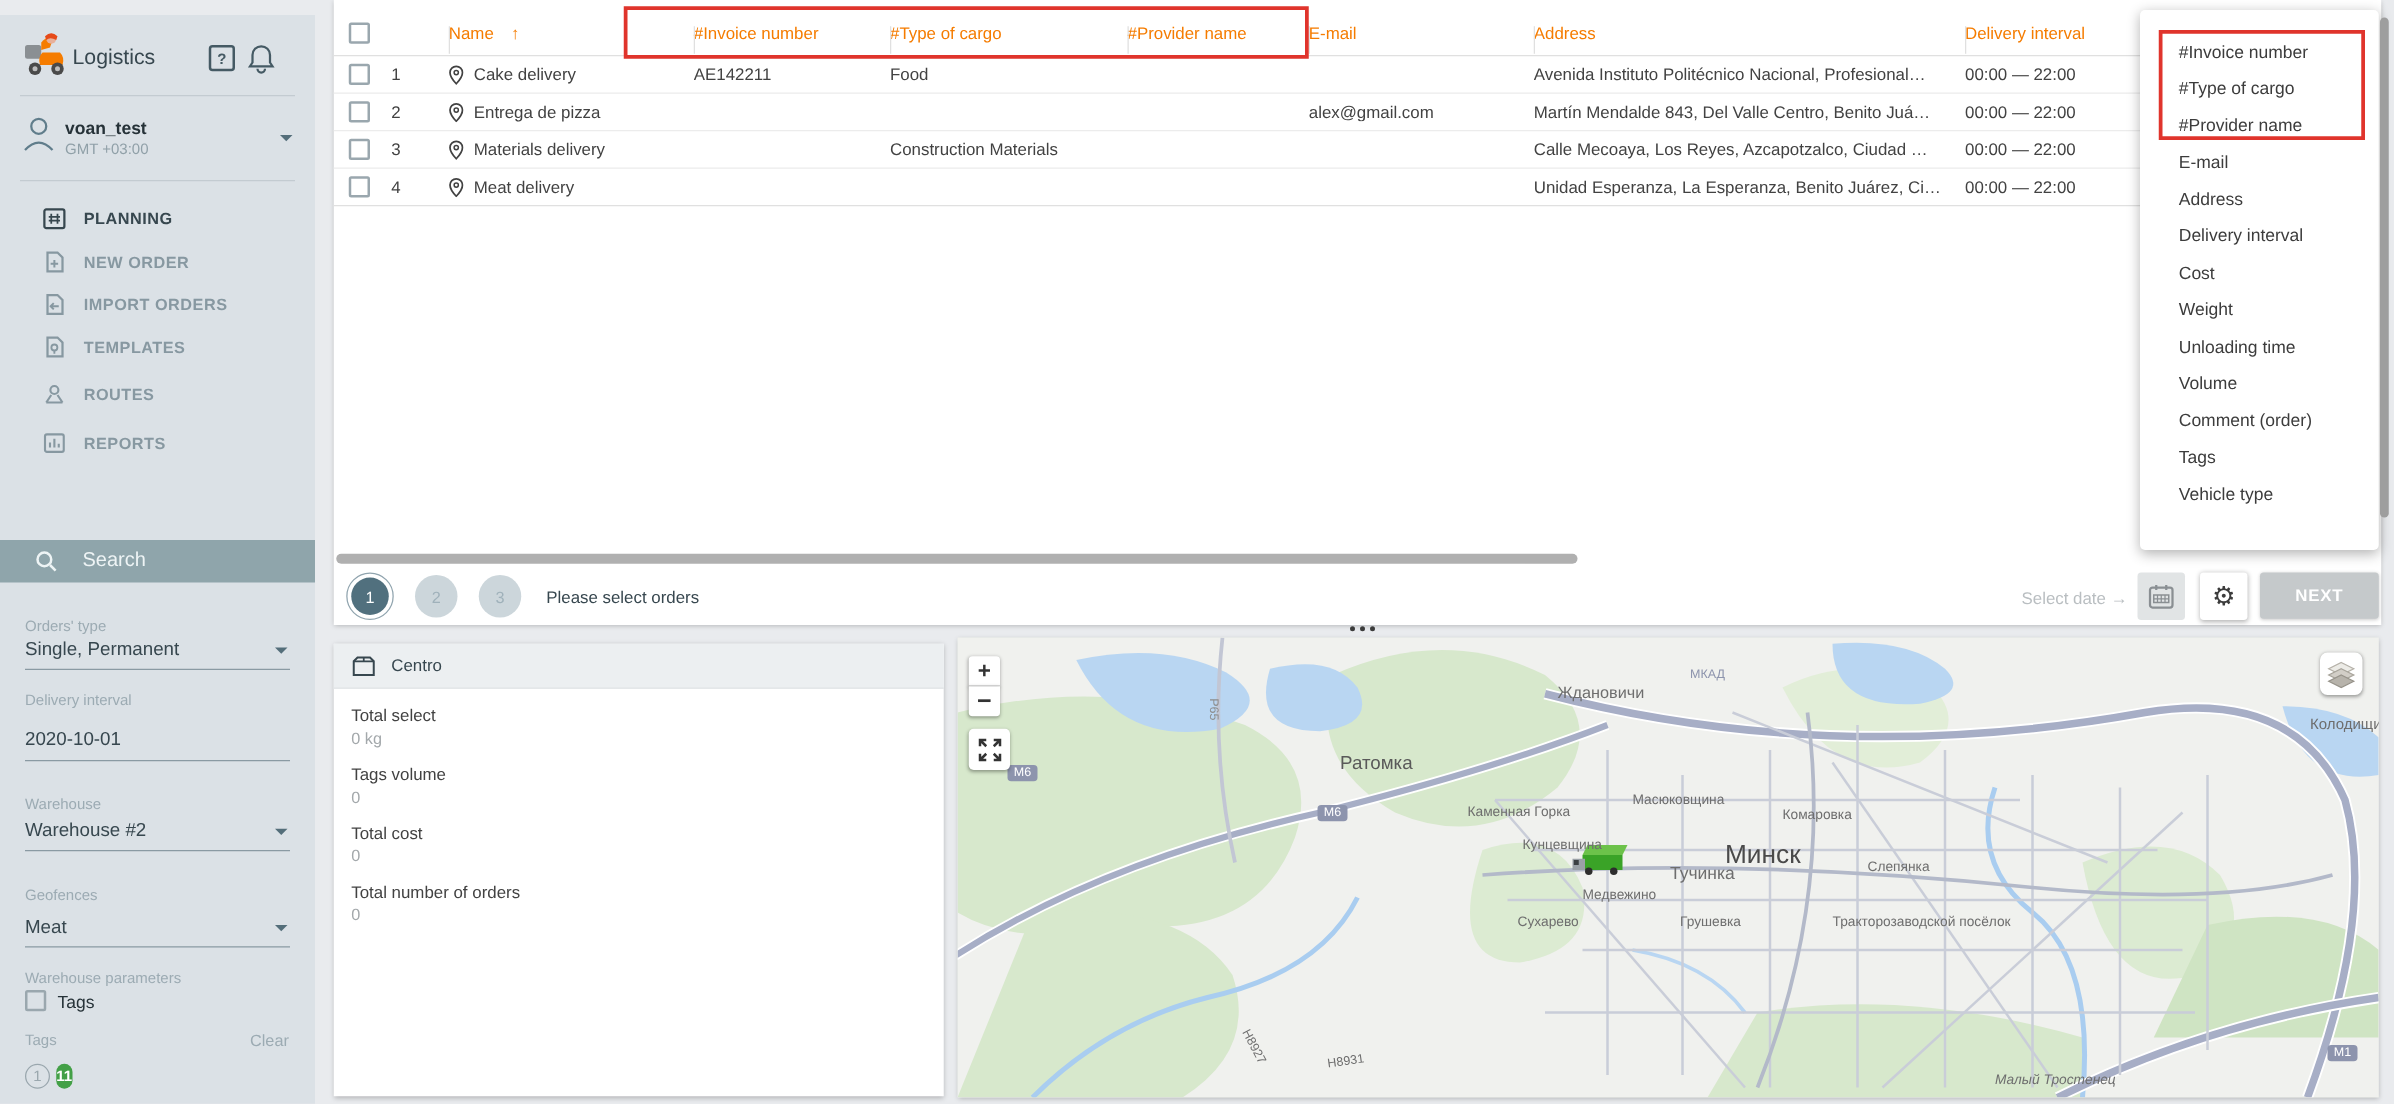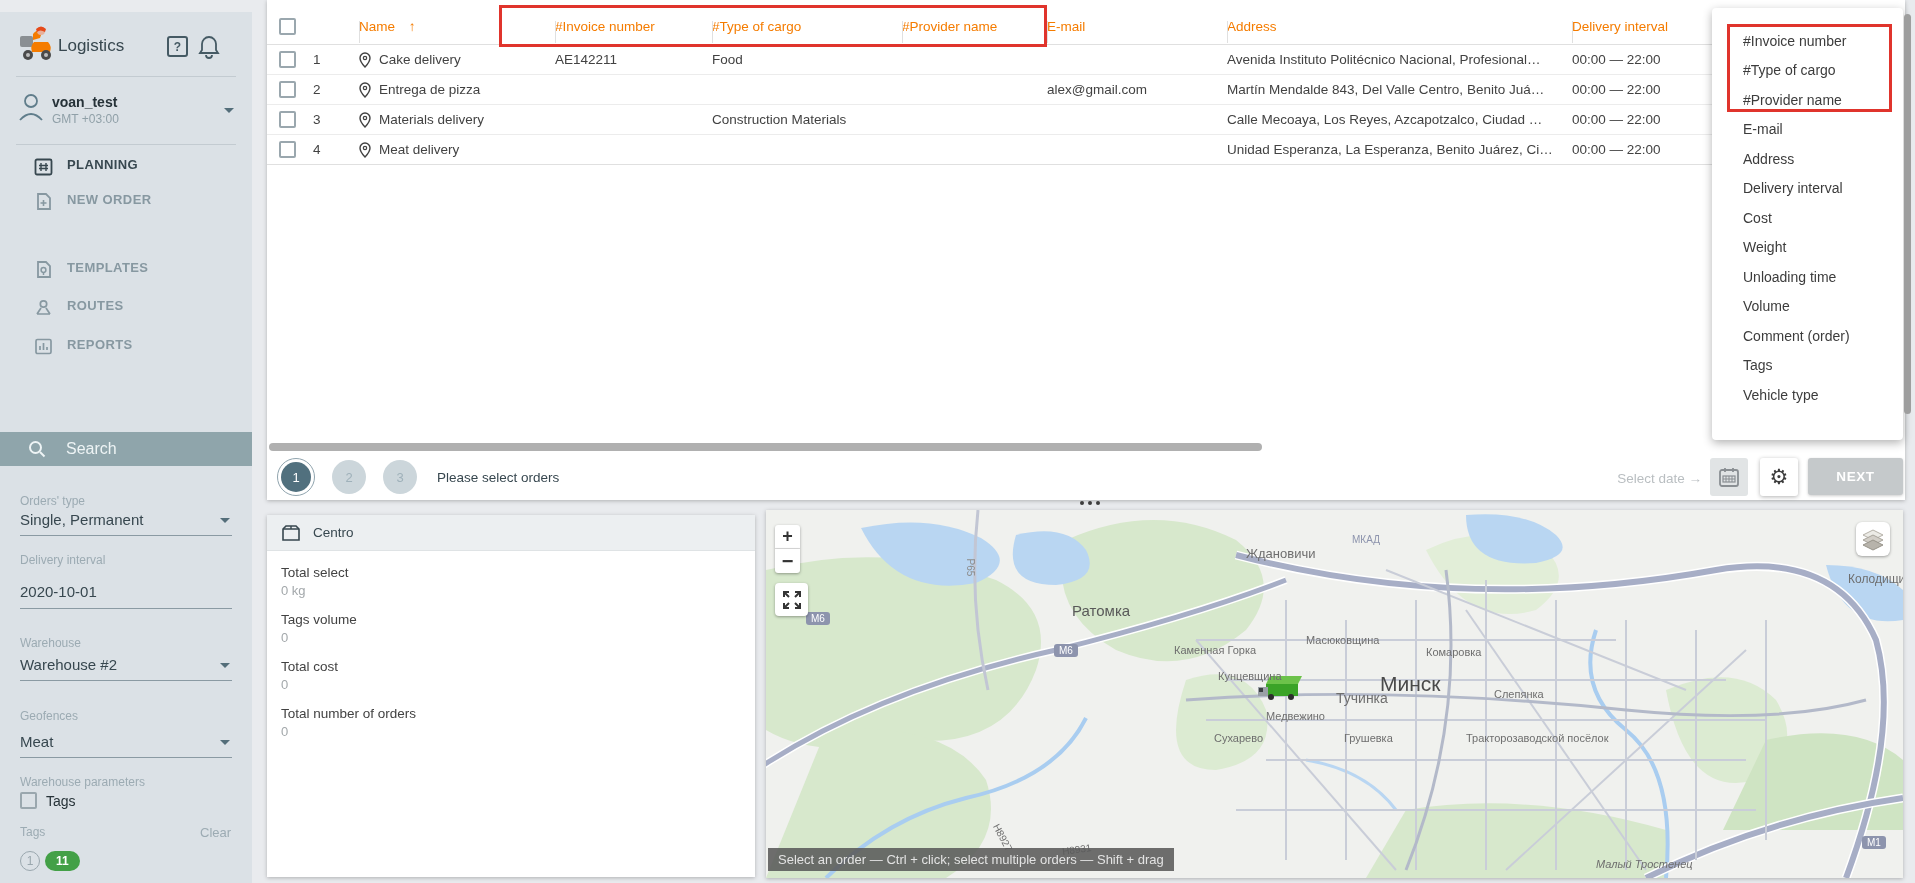--- a/index.html
+++ b/index.html
@@ -8,32 +8,32 @@
   .abs { position:absolute; }
 
   
   .sidebar { position:absolute; left:0; top:12px; width:252px; height:883px; background:#dbe1e6; z-index:5; }
   .brand-row { position:absolute; left:0; top:10px; width:252px; height:48px; }
   .brand-title { position:absolute; left:58px; top:14px; font-size:17px; color:#37474f; }
   .hr { position:absolute; left:16px; width:220px; border-top:1px solid #c3cbd1; }
   .user-name { position:absolute; left:52px; top:82px; font-size:14px; font-weight:bold; color:#263238; }
   .user-tz { position:absolute; left:52px; top:100px; font-size:12px; color:#90a0a8; }
   .caret { width:0; height:0; border-left:5px solid transparent; border-right:5px solid transparent; border-top:5px solid #546e7a; }
-  .nav-item { position:absolute; left:0; width:252px; height:34px; display:flex; align-items:flex-start; gap:14px; padding-left:34px; font-size:13px; font-weight:bold; letter-spacing:.4px; color:#8798a1; cursor:pointer; }
+  .nav-item { position:absolute; left:0; width:252px; height:34px; display:flex; align-items:center; gap:14px; padding-left:34px; font-size:13px; font-weight:bold; letter-spacing:.4px; color:#8798a1; cursor:pointer; }
   .nav-item.active { color:#37474f; }
   .search-band { position:absolute; left:0; top:420px; width:252px; height:34px; background:#8fa5ab; display:flex; align-items:center; padding-left:28px; gap:20px; }
   .search-text { color:#eef4f5; font-size:16px; }
   .f-label { position:absolute; left:20px; font-size:12px; color:#9cabb3; }
   .f-value { position:absolute; left:20px; font-size:15px; color:#37474f; }
   .f-line { position:absolute; left:20px; width:212px; border-top:1px solid #8a9aa3; }
   .f-caret { position:absolute; right:22px; }
   .checkbox { width:17px; height:17px; border:2px solid #9aa7ae; border-radius:2px; background:transparent; }
   .clear-link { position:absolute; font-size:13px; color:#9cabb3; }
   .badge-outline { position:absolute; width:20px; height:20px; border:1px solid #9aa7ae; border-radius:50%; color:#9aa7ae; font-size:12px; display:flex; align-items:center; justify-content:center; background:transparent; }
-  .badge-green { position:absolute; height:20px; padding:0 11px; border-radius:10px; background:#43a047; color:#fff; font-size:12px; font-weight:bold; display:flex; align-items:center; justify-content:center; }
+  .badge-green { position:absolute; height:20px; padding:0 0; border-radius:10px; background:#43a047; color:#fff; font-size:12px; font-weight:bold; display:flex; align-items:center; justify-content:center; }
 
   
   .main-card { position:absolute; left:267px; top:0; width:1638px; height:500px; background:#fff; box-shadow:0 1px 4px rgba(0,0,0,.25); }
   .t-header { position:absolute; left:0; top:8px; width:1452px; height:37px; display:grid; grid-template-columns:34px 46px 196px 157px 190px 145px 180px 345px 147px; align-items:center; padding-left:12px; border-bottom:1px solid #e0e0e0; font-size:13.5px; color:#f57c00; }
   .t-row { position:absolute; left:0; width:1452px; height:30px; display:grid; grid-template-columns:34px 46px 196px 157px 190px 145px 180px 345px 147px; align-items:center; padding-left:12px; border-bottom:1px solid #ececec; font-size:13.5px; color:#424242; cursor:pointer; }
   .t-cell { overflow:hidden; white-space:nowrap; padding-right:10px; }
   .hdr-cell { position:relative; padding-left:0; }
   .hdr-cell:before { content:""; position:absolute; left:0; top:2px; height:22px; border-left:1px solid #e0e0e0; }
   .name-cell { display:flex; align-items:center; gap:8px; }
   .rownum { color:#424242; }
@@ -119,20 +119,27 @@
         <path d="M7 6 v8 M12 6 v8 M5 8.5 h9 M5 11.5 h9" stroke="#37474f" stroke-width="1.4" fill="none"></path>
       </svg>
     <span>PLANNING</span>
   </div>
   <div class="nav-item" style="top:180px">
     <svg width="19" height="19" viewBox="0 0 19 19">
         <path d="M4 2 h8 l4 4 v11 h-12 z" fill="none" stroke="#8798a1" stroke-width="1.8"></path>
         <path d="M9.5 8 v6 M6.5 11 h6" stroke="#8798a1" stroke-width="1.6"></path>
       </svg>
     <span>NEW ORDER</span>
+  </div>
+  <div class="nav-item" style="top:214px">
+    <svg width="19" height="19" viewBox="0 0 19 19">
+        <path d="M4 2 h8 l4 4 v11 h-12 z" fill="none" stroke="#8798a1" stroke-width="1.8"></path>
+        <path d="M13 11 h-6 M9 8.5 l-2.5 2.5 l2.5 2.5" stroke="#8798a1" stroke-width="1.6" fill="none"></path>
+      </svg>
+    <span>IMPORT ORDERS</span>
   </div>
   <div class="nav-item" style="top:248px">
     <svg width="19" height="19" viewBox="0 0 19 19">
         <path d="M4 2 h8 l4 4 v11 h-12 z" fill="none" stroke="#8798a1" stroke-width="1.8"></path>
         <circle cx="9.5" cy="10" r="2.4" fill="none" stroke="#8798a1" stroke-width="1.5"></circle>
         <path d="M9.5 12.4 v2.6" stroke="#8798a1" stroke-width="1.5"></path>
       </svg>
     <span>TEMPLATES</span>
   </div>
   <div class="nav-item" style="top:286px">
@@ -463,14 +470,13 @@
         <path d="M18 13 L18 18 L13 18 M13 13 L18 18"></path>
     </svg>
   </div>
   <div class="map-ctl layers-btn">
     <svg width="24" height="24" viewBox="0 0 24 24">
       <polygon points="12,3 22,8 12,13 2,8" fill="#ecebe6" stroke="#b5b1a8" stroke-width="1"></polygon>
       <polygon points="12,8 22,13 12,18 2,13" fill="#d2cec7" stroke="#a8a49b" stroke-width="1"></polygon>
       <polygon points="12,13 22,18 12,23 2,18" fill="#b7b3ab" stroke="#97938a" stroke-width="1"></polygon>
     </svg>
   </div>
-  <div class="map-tooltip">Select an order — Ctrl + click; select multiple orders — Shift + drag</div>
 </div>
 
 </body></html>

